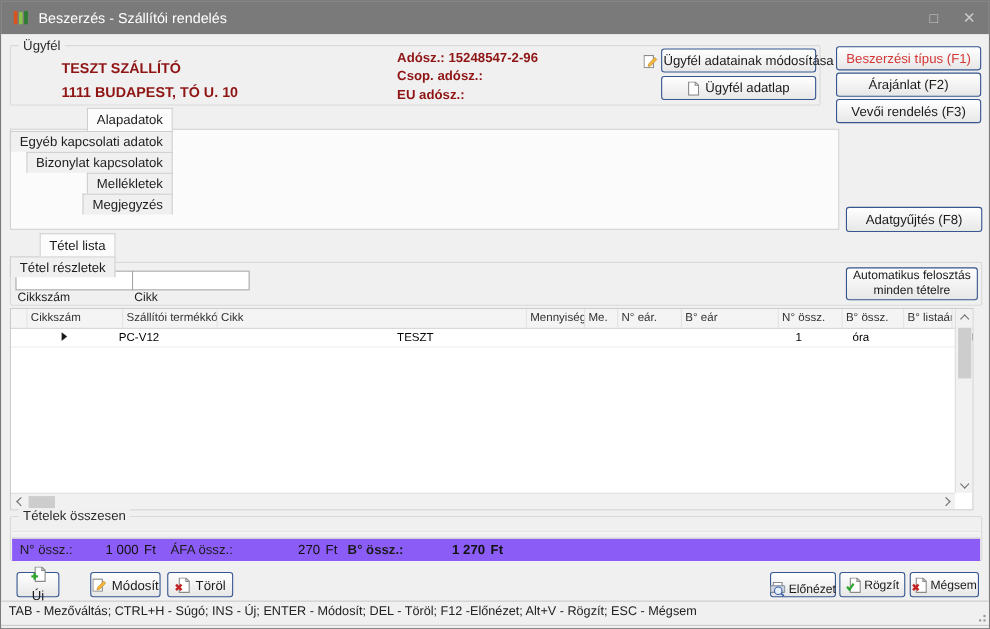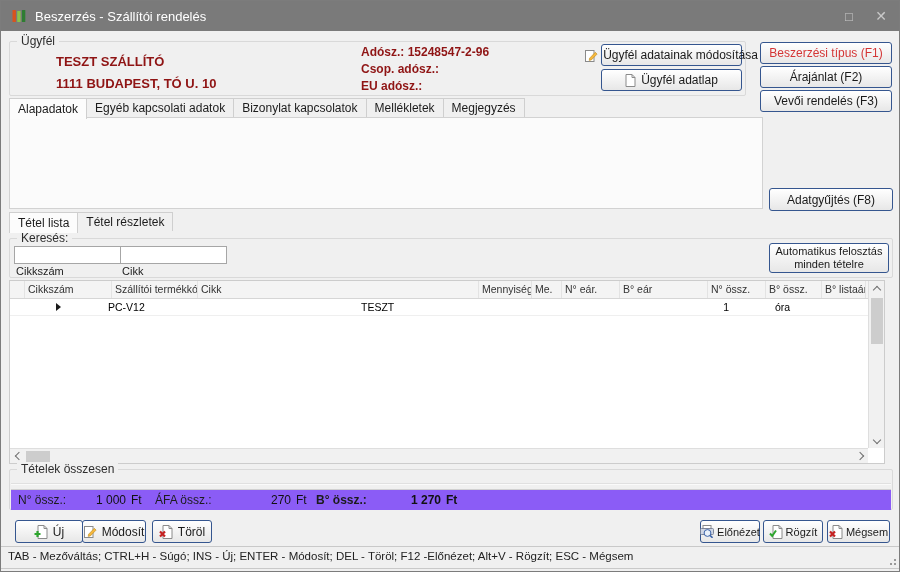--- a/index.html
+++ b/index.html
@@ -31,21 +31,21 @@
   .combo.disabled{background:#d6d6d6;color:#707070;border-color:#b3b3b3;cursor:default;}
   .combo.disabled .chev{border-color:#8d8d8d;}
   .combo.soft{background:#ececec;}
   .tbox{position:absolute;height:22px;background:#fff;border:1px solid #a6a6a6;font-size:12px;color:#111;
         padding:0 4px;box-sizing:border-box;font-family:"Liberation Sans",sans-serif;outline:none;}
   .gbox{position:absolute;border:1px solid #d9d9d9;border-radius:2px;box-sizing:border-box;}
   .glabel{position:absolute;top:-8px;left:7px;background:#f0f0f0;padding:0 4px;font-size:12px;color:#2d2d2d;white-space:nowrap;}
   .vline{position:absolute;width:1px;background:#7e7e7e;}
 
   
-  .tabs{position:absolute;display:flex;}
+  .tabs{position:absolute;display:flex;align-items:flex-end;flex-direction:column;}
   .tab{height:18px;line-height:18px;padding:0 8px;font-size:12px;color:#1c1c1c;background:#f0f0f0;
        border:1px solid #cfcfcf;border-bottom:none;margin-right:-1px;cursor:pointer;white-space:nowrap;}
   .tab.active{background:#fcfcfc;height:20px;line-height:20px;position:relative;z-index:3;}
   .tabpanel{position:absolute;background:#fbfbfb;border:1px solid #d2d2d2;box-sizing:border-box;z-index:1;}
 
   
   .grid{position:absolute;left:8px;top:279px;width:876px;height:184px;background:#fff;border:1px solid #cccccc;box-sizing:border-box;overflow:hidden;}
   .ghead{display:flex;height:17px;background:#f4f4f4;border-bottom:1px solid #d6d6d6;}
   .hcell{font-size:10.5px;color:#333;padding:2px 3px 0 3px;border-right:1px solid #e3e3e3;box-sizing:border-box;
          white-space:nowrap;overflow:hidden;flex:0 0 auto;}
@@ -271,21 +271,21 @@
       <span class="tunit" style="left:120px;top:3px;">Ft</span>
       <span class="lbl" style="left:144px;top:3px;">ÁFA össz.:</span>
       <span class="tval" style="left:210px;top:3px;width:70px;">270</span>
       <span class="tunit" style="left:285px;top:3px;">Ft</span>
       <span class="lbl bold" style="left:305px;top:3px;">B° össz.:</span>
       <span class="tval bold" style="left:360px;top:3px;width:70px;">1 270</span>
       <span class="tunit bold" style="left:435px;top:3px;">Ft</span>
     </div>
   </div>
 
-  <div class="btn" style="left:14px;top:519px;width:68px;height:23px;">
+  <div class="btn" style="left:14px;top:519px;width:39px;height:23px;flex-direction:column;">
     <span class="icsp">
       <svg width="14" height="14" viewBox="0 0 14 14">
         <path d="M4 0.5 H10 L13 3.5 V13.5 H4 Z" fill="#fff" stroke="#8a8a8a"></path>
         <path d="M10 0.5 V3.5 H13" fill="none" stroke="#8a8a8a"></path>
         <path d="M3.5 6 V12 M0.5 9 H6.5" stroke="#2ea52e" stroke-width="2.2"></path>
       </svg>
     </span>
     <span>Új</span>
   </div>
   <div class="btn" style="left:81px;top:519px;width:64px;height:23px;">
@@ -301,21 +301,21 @@
     <span class="icsp">
       <svg width="14" height="14" viewBox="0 0 14 14">
         <path d="M4 0.5 H10 L13 3.5 V13.5 H4 Z" fill="#fff" stroke="#8a8a8a"></path>
         <path d="M10 0.5 V3.5 H13" fill="none" stroke="#8a8a8a"></path>
         <path d="M1 6.5 L6 11.5 M6 6.5 L1 11.5" stroke="#c42222" stroke-width="2.2"></path>
       </svg>
     </span>
     <span>Töröl</span>
   </div>
 
-  <div class="btn small" style="left:699px;top:519px;width:60px;height:23px;gap:3px;">
+  <div class="btn small" style="left:699px;top:519px;width:60px;height:23px;gap:3px;align-items:flex-end;">
     <span class="icsp">
       <svg width="14" height="13" viewBox="0 0 14 13">
         <rect x="3" y="0.5" width="8" height="4" fill="#fff" stroke="#8a8a8a"></rect>
         <rect x="0.5" y="3.5" width="13" height="6" rx="1" fill="#cfd6e4" stroke="#7d8598"></rect>
         <circle cx="7.5" cy="8" r="3.4" fill="#e8f0fa" stroke="#3a62a8"></circle>
         <line x1="10" y1="10.4" x2="12.6" y2="12.8" stroke="#3a62a8" stroke-width="1.6"></line>
       </svg>
     </span>
     <span>Előnézet</span>
   </div>

